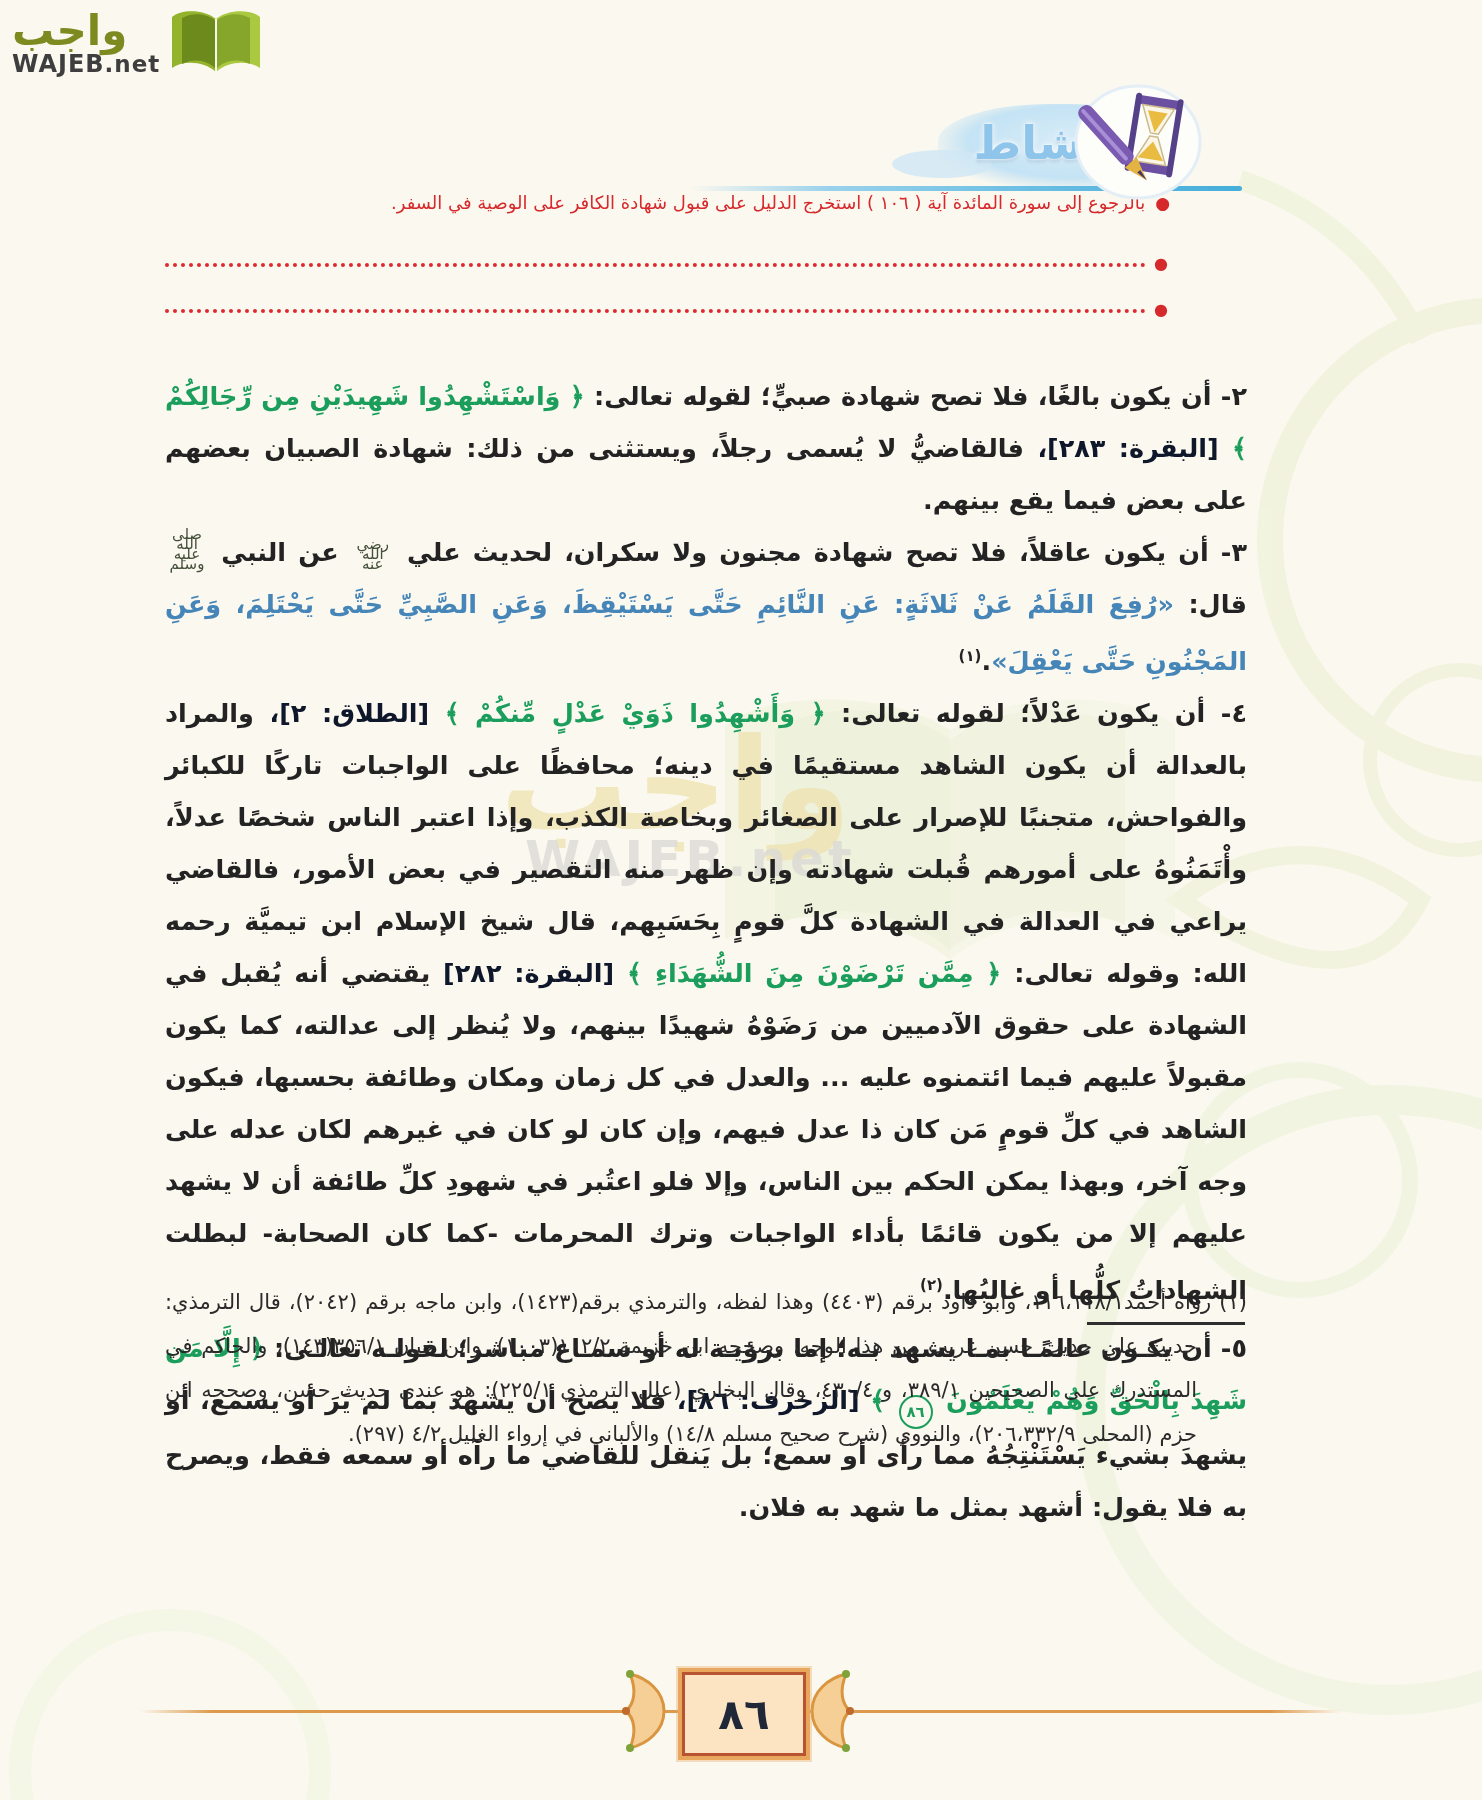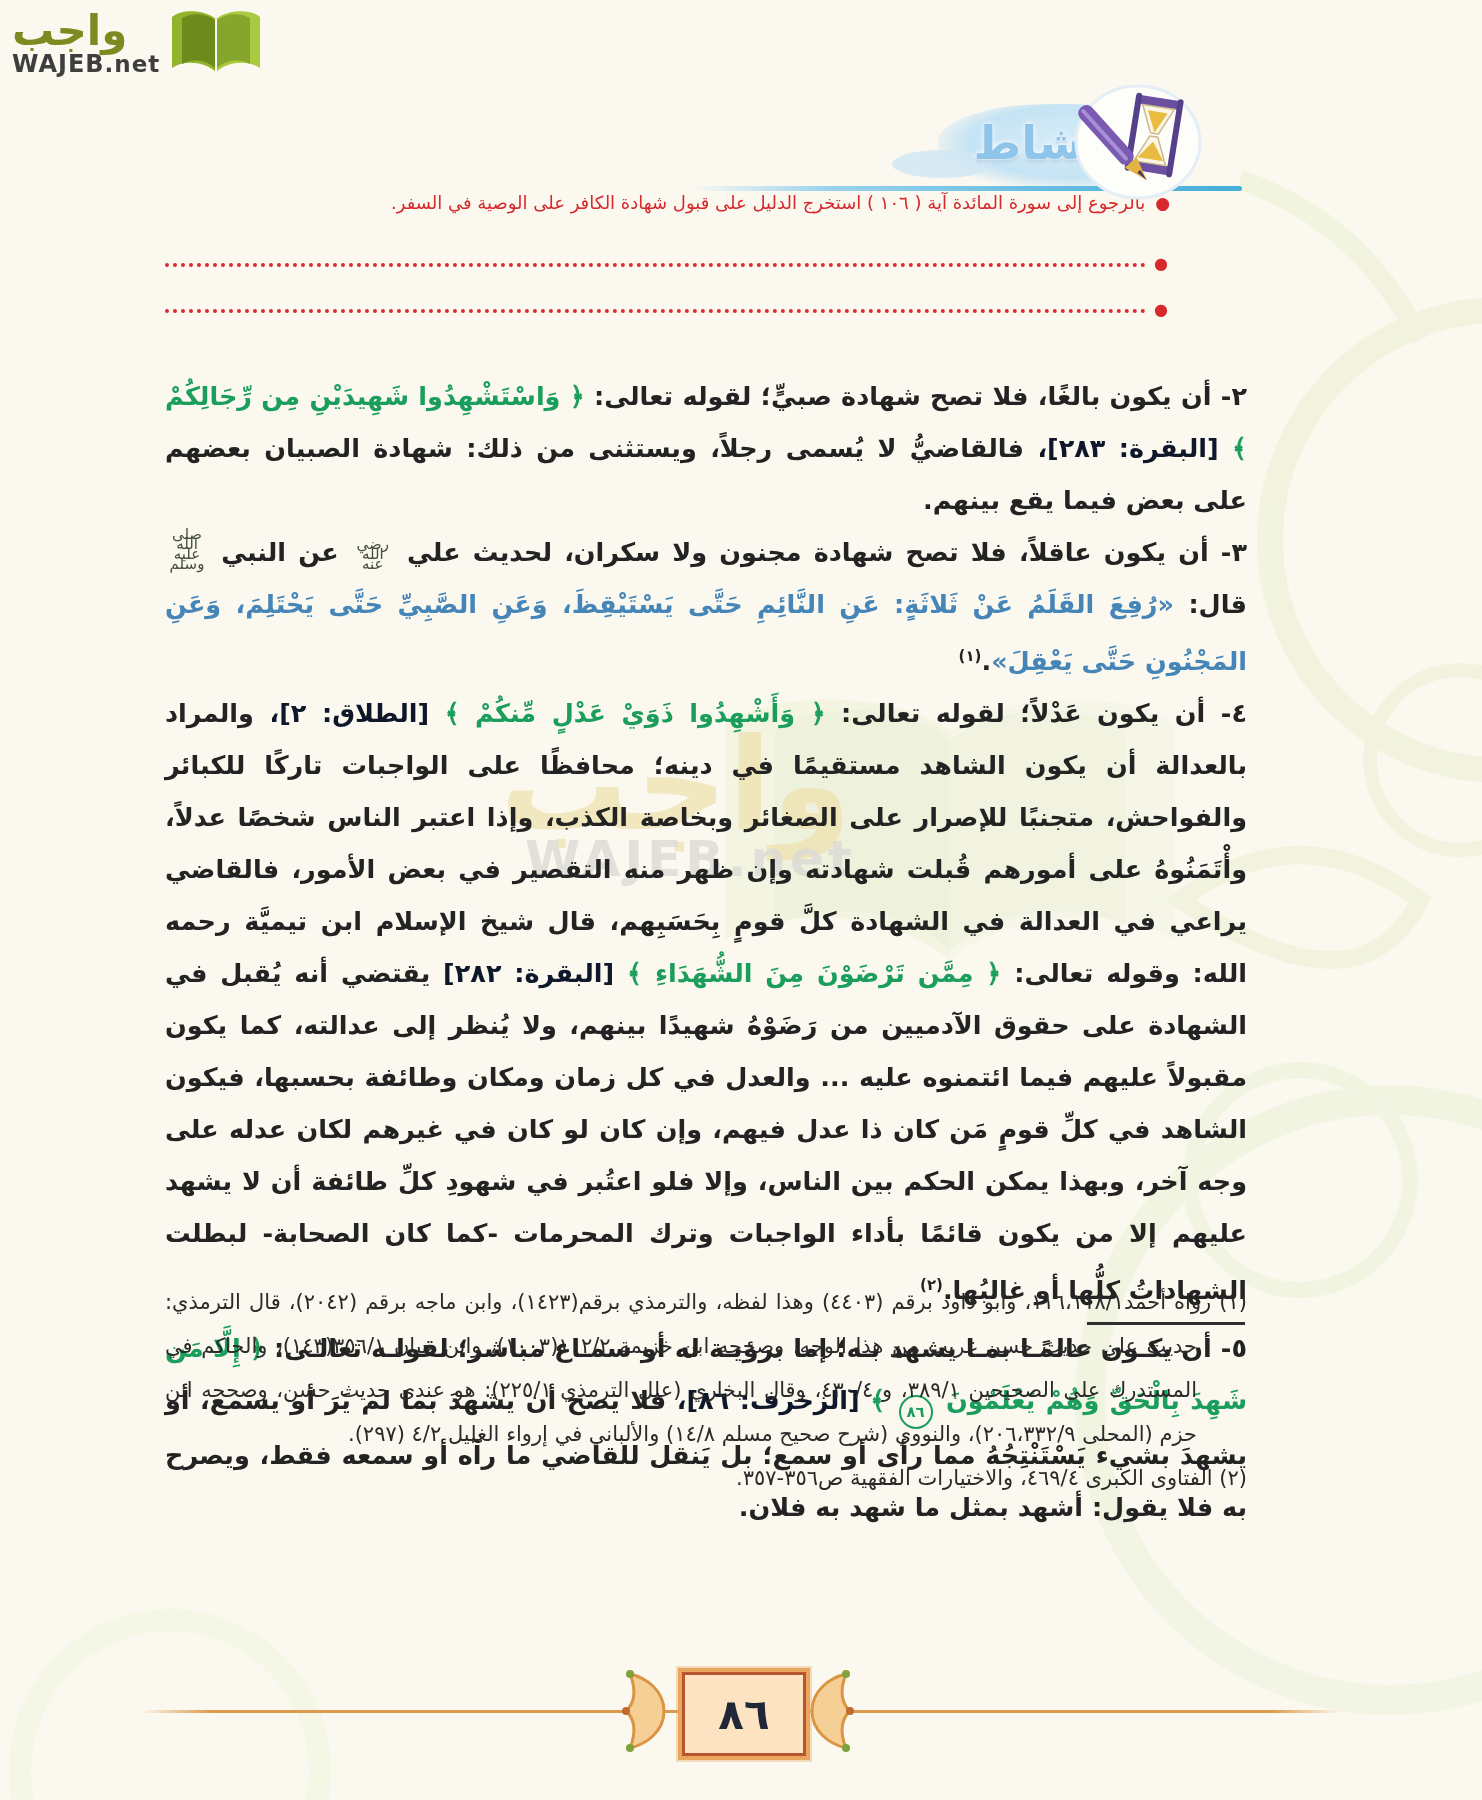--- a/index.html
+++ b/index.html
@@ -166,21 +166,20 @@
 
     <p><span class="num">٤- </span><span>أن يكون عَدْلاً؛ لقوله تعالى: </span><span class="verse">﴿ وَأَشْهِدُوا ذَوَيْ عَدْلٍ مِّنكُمْ ﴾</span><span class="vref"> [الطلاق: ٢]، </span><span>والمراد بالعدالة أن يكون الشاهد مستقيمًا في دينه؛ محافظًا على الواجبات تاركًا للكبائر والفواحش، متجنبًا للإصرار على الصغائر وبخاصة الكذب، وإذا اعتبر الناس شخصًا عدلاً، وأْتَمَنُوهُ على أمورهم قُبلت شهادته وإن ظهر منه التقصير في بعض الأمور، فالقاضي يراعي في العدالة في الشهادة كلَّ قومٍ بِحَسَبِهم، قال شيخ الإسلام ابن تيميَّة رحمه الله: وقوله تعالى: </span><span class="verse">﴿ مِمَّن تَرْضَوْنَ مِنَ الشُّهَدَاءِ ﴾</span><span class="vref"> [البقرة: ٢٨٢] </span><span>يقتضي أنه يُقبل في الشهادة على حقوق الآدميين من رَضَوْهُ شهيدًا بينهم، ولا يُنظر إلى عدالته، كما يكون مقبولاً عليهم فيما ائتمنوه عليه ... والعدل في كل زمان ومكان وطائفة بحسبها، فيكون الشاهد في كلِّ قومٍ مَن كان ذا عدل فيهم، وإن كان لو كان في غيرهم لكان عدله على وجه آخر، وبهذا يمكن الحكم بين الناس، وإلا فلو اعتُبر في شهودِ كلِّ طائفة أن لا يشهد عليهم إلا من يكون قائمًا بأداء الواجبات وترك المحرمات -كما كان الصحابة- لبطلت الشهاداتُ كلُّها أو غالبُها.</span><span class="fnmark">(٢)</span></p>
 
     <p class="sp"><span class="num">٥- </span><span>أن يكـون عالمًـا بمـا يشهد بـه؛ إما برؤيـة له أو سمـاع مباشر؛ لقولـه تعالـى: </span><span class="verse">﴿ إِلَّا مَن شَهِدَ بِالْحَقِّ وَهُمْ يَعْلَمُونَ </span><span class="ayah-circle">٨٦</span><span class="verse"> ﴾</span><span class="vref"> [الزخرف: ٨٦]، </span><span>فلا يصح أن يشهدَ بما لم يَرَ أو يسمع، أو يشهدَ بشيء يَسْتَنْتِجُهُ مما رأى أو سمع؛ بل يَنقل للقاضي ما رآه أو سمعه فقط، ويصرح به فلا يقول: أشهد بمثل ما شهد به فلان.</span></p>
 
   </div>
 
   <div class="fn-sep"></div>
   <div class="footnotes">
     <p>(١) رواه أحمد١١٦،١١٨/١، وأبو داود برقم (٤٤٠٣) وهذا لفظه، والترمذي برقم(١٤٢٣)، وابن ماجه برقم (٢٠٤٢)، قال الترمذي: حديث علي حديث حسن غريب من هذا الوجه، وصححه ابن خزيمة ١٠٢/٢(١٠٠٣)، وابن حبان ٣٥٦/١(١٤٣)، والحاكم في المستدرك على الصحيحين ٣٨٩/١، و ٤٣٠/٤، وقال البخاري (علل الترمذي ٢٢٥/١): هو عندي حديث حسن، وصححه ابن حزم (المحلى ٢٠٦،٣٣٢/٩)، والنووي (شرح صحيح مسلم ١٤/٨) والألباني في إرواء الغليل ٤/٢ (٢٩٧).</p>
-    <p>(٢) الفتاوى الكبرى ٤٦٩/٤، والاختيارات الفقهية ص٣٥٦-٣٥٧.</p>
   </div>
 
   <div class="footer-line"></div>
   <svg class="floret right" width="50" height="90" viewBox="0 0 50 90">
     <path d="M8,45 C8,25 25,12 42,8 C35,25 38,38 46,45 C38,52 35,65 42,82 C25,78 8,65 8,45 Z" fill="#f6cf96" stroke="#d9953f" stroke-width="3"></path>
     <circle cx="42" cy="8" r="4" fill="#7fa33a"></circle>
     <circle cx="42" cy="82" r="4" fill="#7fa33a"></circle>
     <circle cx="46" cy="45" r="4" fill="#c06a2e"></circle>
   </svg>
   <svg class="floret left" width="50" height="90" viewBox="0 0 50 90">

